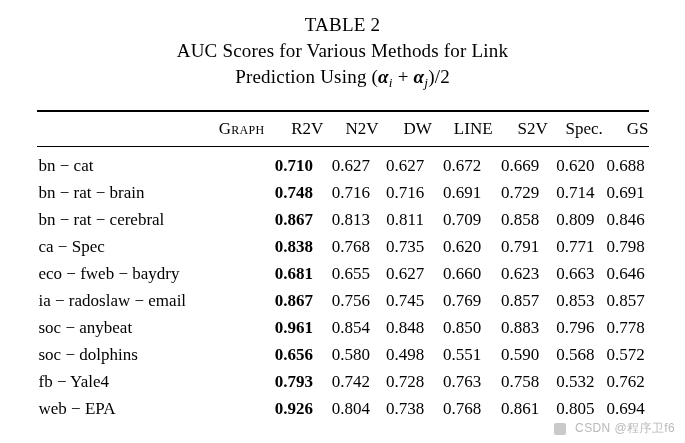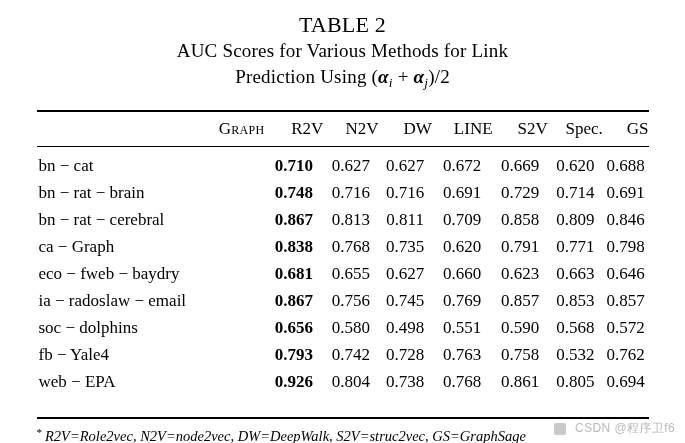--- a/index.html
+++ b/index.html
@@ -24,21 +24,21 @@
     padding: 12px 28px 0 28px;
   }
   .caption {
     text-align: center;
     font-size: 19px;
     line-height: 26px;
     letter-spacing: 0.2px;
   }
   .caption .line1 {
     font-variant: small-caps;
-    font-size: 22px;
+    font-size: 19px;
   }
   .bold-italic {
     font-style: italic;
     font-weight: bold;
   }
   .sub {
     font-size: 0.7em;
     vertical-align: -0.28em;
     font-style: italic;
   }
@@ -208,21 +208,21 @@
           <td class="rowlabel">bn − rat − cerebral</td>
           <td class="val best">0.867</td>
           <td class="val">0.813</td>
           <td class="val">0.811</td>
           <td class="val">0.709</td>
           <td class="val">0.858</td>
           <td class="val">0.809</td>
           <td class="val">0.846</td>
         </tr>
         <tr>
-          <td class="rowlabel">ca − Graph</td>
+          <td class="rowlabel">ca − Spec</td>
           <td class="val best">0.838</td>
           <td class="val">0.768</td>
           <td class="val">0.735</td>
           <td class="val">0.620</td>
           <td class="val">0.791</td>
           <td class="val">0.771</td>
           <td class="val">0.798</td>
         </tr>
         <tr>
           <td class="rowlabel">eco − fweb − baydry</td>
@@ -236,20 +236,30 @@
         </tr>
         <tr>
           <td class="rowlabel">ia − radoslaw − email</td>
           <td class="val best">0.867</td>
           <td class="val">0.756</td>
           <td class="val">0.745</td>
           <td class="val">0.769</td>
           <td class="val">0.857</td>
           <td class="val">0.853</td>
           <td class="val">0.857</td>
+        </tr>
+        <tr>
+          <td class="rowlabel">soc − anybeat</td>
+          <td class="val best">0.961</td>
+          <td class="val">0.854</td>
+          <td class="val">0.848</td>
+          <td class="val">0.850</td>
+          <td class="val">0.883</td>
+          <td class="val">0.796</td>
+          <td class="val">0.778</td>
         </tr>
         <tr>
           <td class="rowlabel">soc − dolphins</td>
           <td class="val best">0.656</td>
           <td class="val">0.580</td>
           <td class="val">0.498</td>
           <td class="val">0.551</td>
           <td class="val">0.590</td>
           <td class="val">0.568</td>
           <td class="val">0.572</td>

